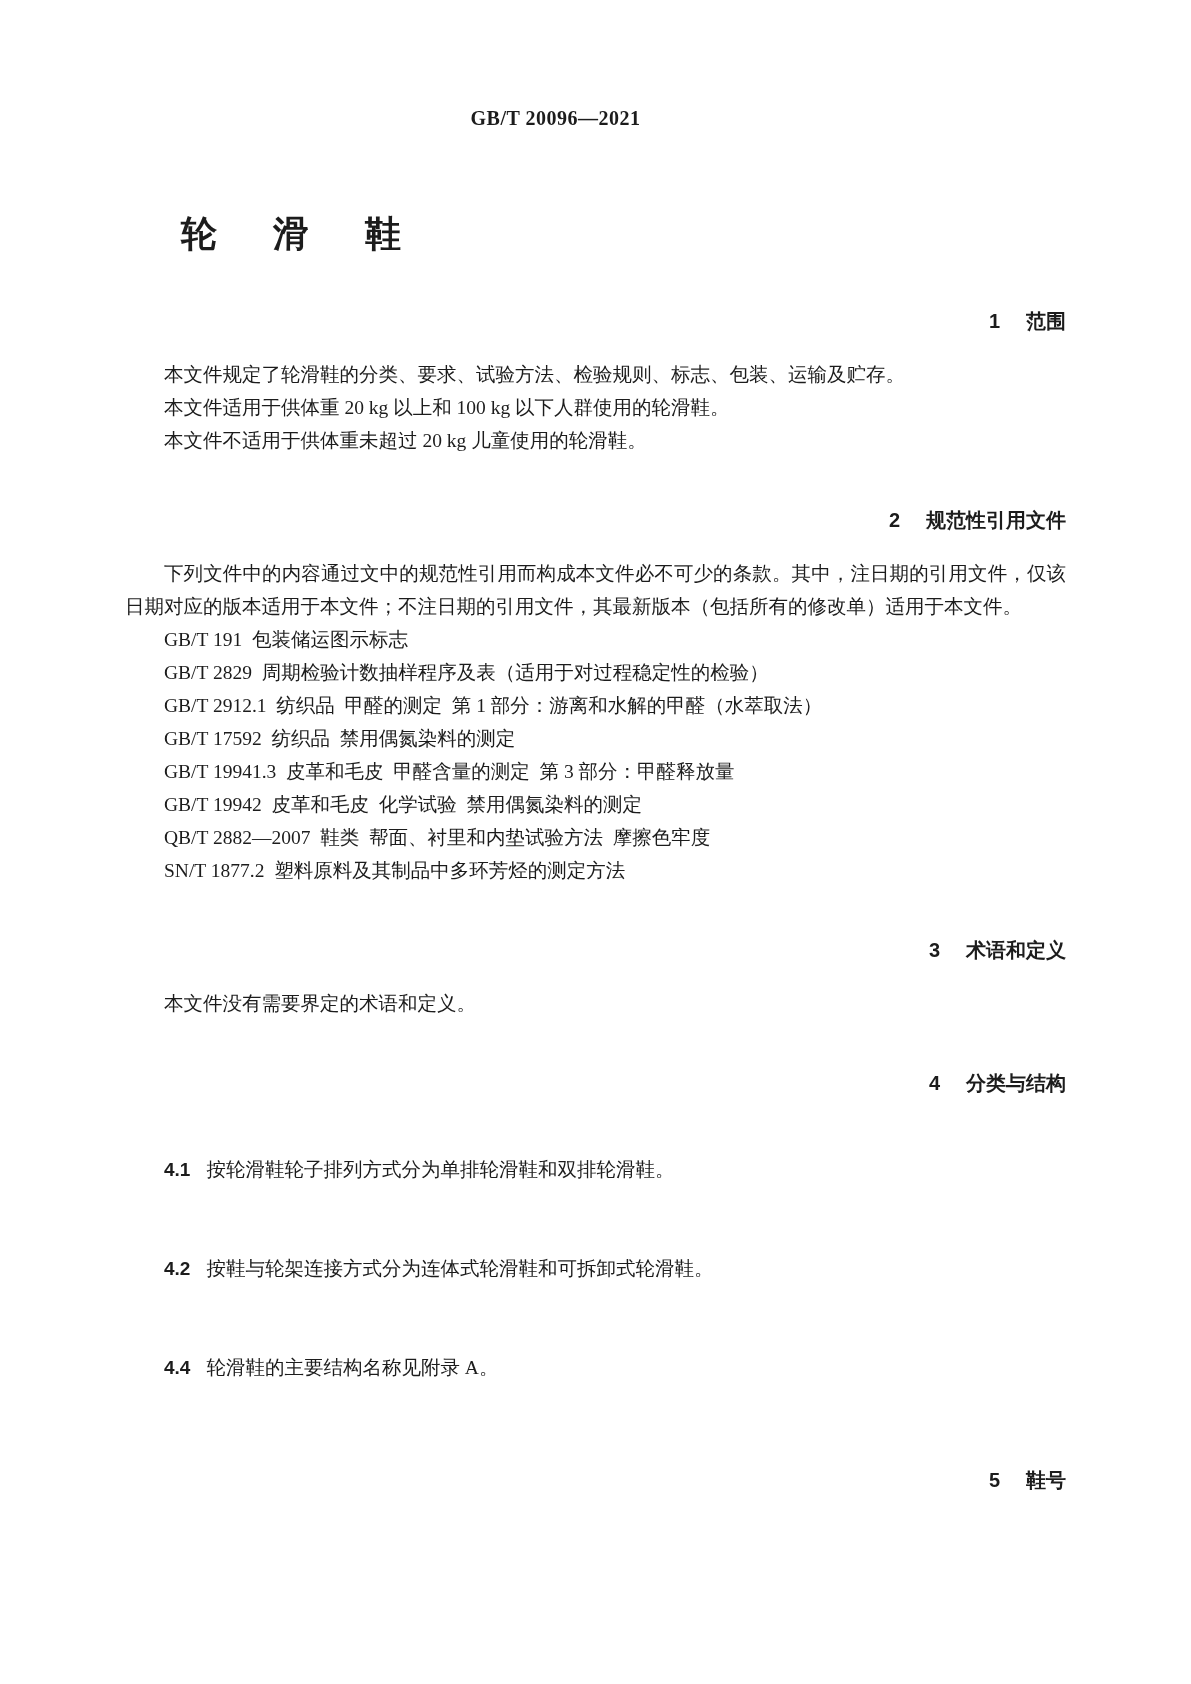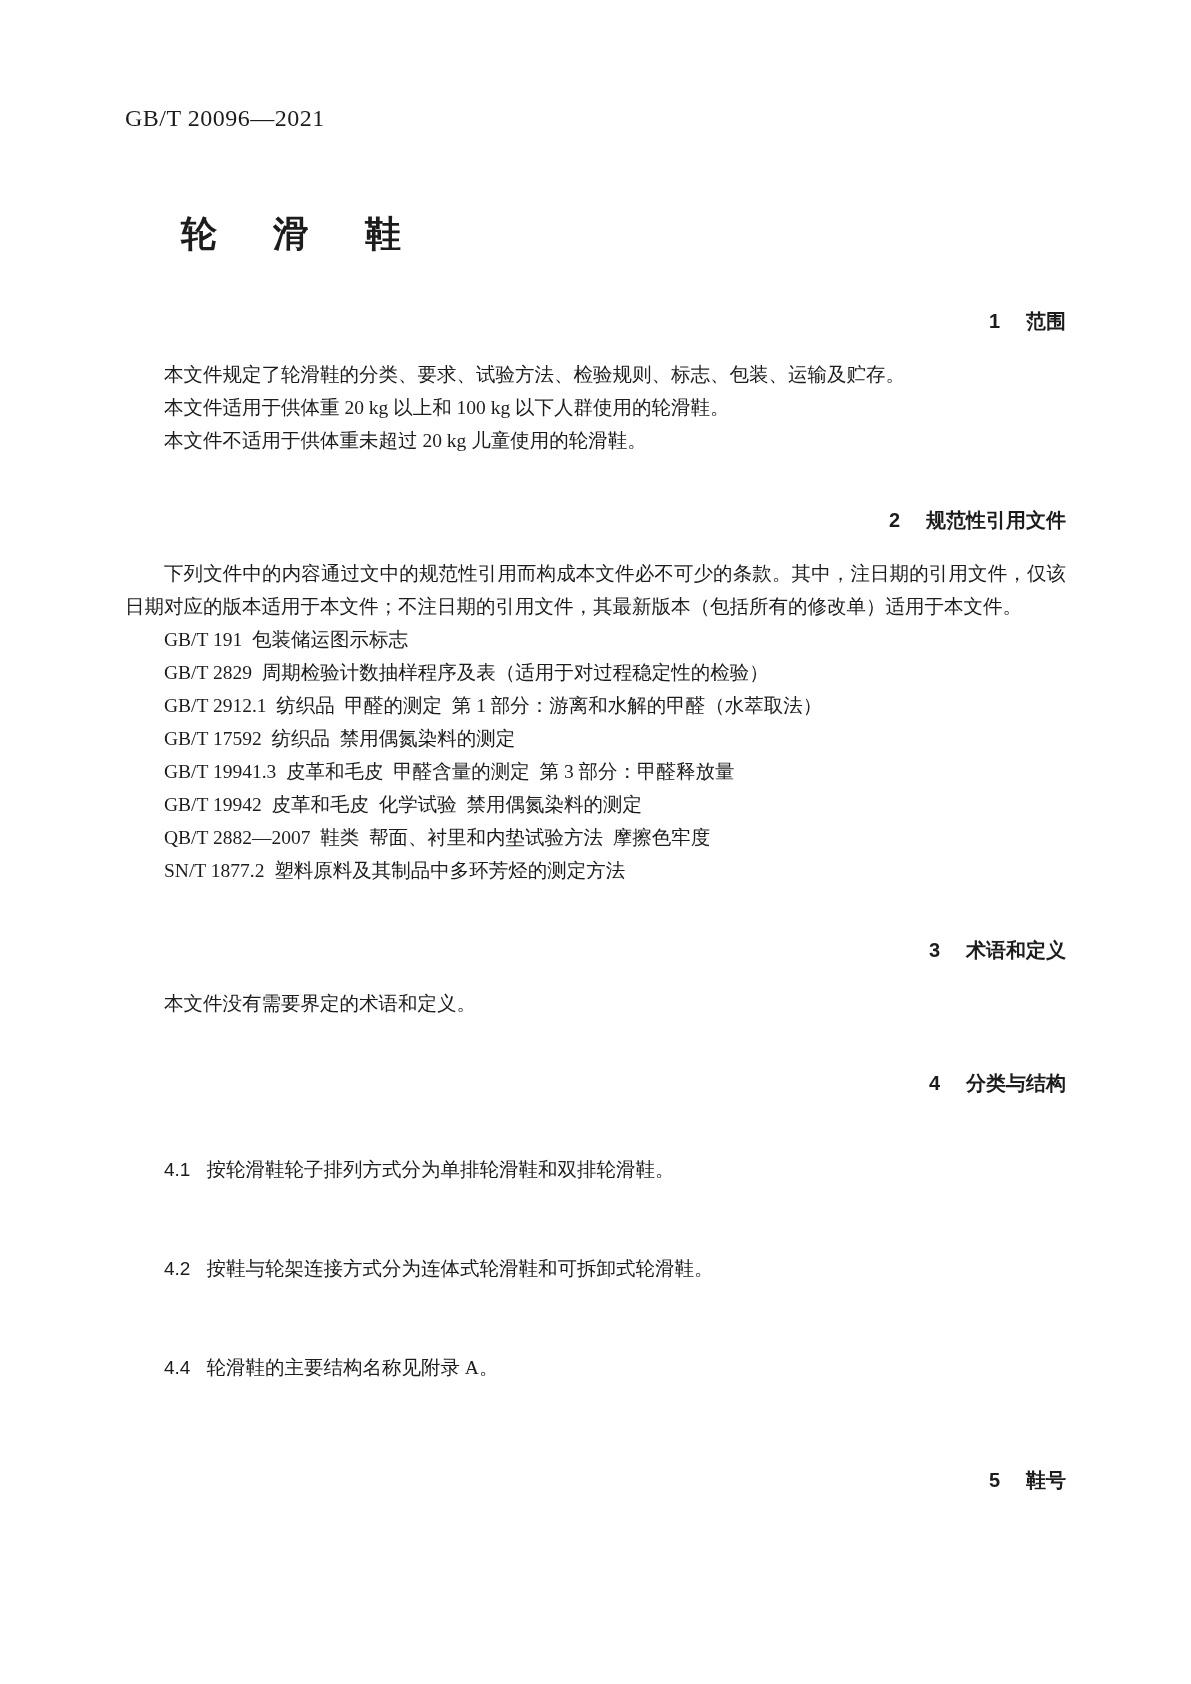--- a/index.html
+++ b/index.html
@@ -18,25 +18,25 @@
     background: #ffffff;
   }
   .content {
     position: absolute;
     left: 125px;
     top: 0;
     width: 941px;
     padding-top: 106px;
   }
   .doc-code {
-    text-align: left;
+    text-align: center;
     padding-right: 80px;
-    font-size: 24px;
+    font-size: 20px;
     line-height: 24px;
-    font-weight: normal;
+    font-weight: bold;
     letter-spacing: 0.5px;
   }
   .title {
     margin-top: 82px;
     text-align: left;
     font-family: "Liberation Sans", "DejaVu Sans", sans-serif;
     font-weight: bold;
     font-size: 36px;
     line-height: 44px;
     letter-spacing: 56px;
@@ -71,21 +71,21 @@
     white-space: pre-wrap;
   }
   .clause {
     font-size: 19.5px;
     line-height: 33px;
     text-align: justify;
     white-space: pre-wrap;
   }
   .clause-num {
     font-family: "Liberation Sans", "DejaVu Sans", sans-serif;
-    font-weight: normal;
+    font-weight: bold;
     font-size: 19px;
     margin-right: 16px;
   }
 </style>
 </head>
 <body>
 
 <div class="page">
   <div class="content">
 

